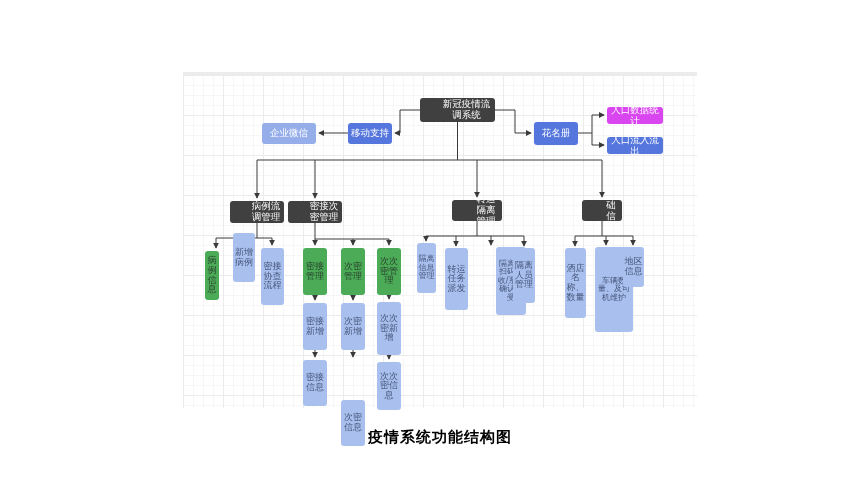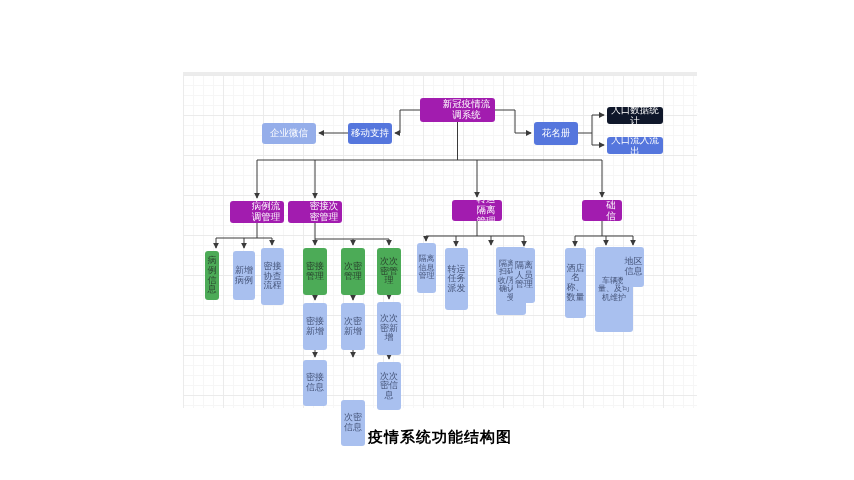--- a/index.html
+++ b/index.html
@@ -12,25 +12,25 @@
             linear-gradient(90deg,#ebebeb 1px, transparent 1px),
             linear-gradient(#f6f6f6 1px, transparent 1px),
             linear-gradient(90deg,#f6f6f6 1px, transparent 1px);
           background-size:40px 40px,40px 40px,10px 10px,10px 10px;
           border-top:3px solid #ececec;box-sizing:border-box;}
   .wires{position:absolute;left:0;top:0;pointer-events:none;}
   .node{position:absolute;display:flex;align-items:center;justify-content:center;
         color:#fff;border-radius:3px;font-size:9.5px;line-height:1.15;
         text-align:center;padding:1px 2px;box-sizing:border-box;
         word-break:break-all;overflow:hidden;}
-  .blue{background:#a21caf;padding-left:20px;}
+  .blue{background:#404040;padding-left:20px;}
   .blue2{background:#5576dd;}
   .lblue{background:#95aeea;}
   .leaf{background:#a9c0ef;color:#46557a;}
-  .green{background:#0f172a;}
+  .green{background:#d946ef;}
   .greenv{background:#4cab57;color:#29422d;}
   .v{font-size:9px;line-height:1.06;padding:2px 1px;}
   .tiny{font-size:8px;line-height:1.05;padding:2px 1px;}
   .title{position:absolute;left:183px;top:428px;width:514px;text-align:center;
          font-size:15px;font-weight:bold;color:#000;letter-spacing:1px;}
 </style>
 </head>
 <body>
 
 <div class="stage">
@@ -100,21 +100,21 @@
   <div class="node blue2" style="left:534px;top:122px;width:44px;height:23px;">花名册</div>
   <div class="node green" style="left:607px;top:107px;width:56px;height:17px;">人口数据统计</div>
   <div class="node blue2" style="left:607px;top:137px;width:56px;height:17px;">人口流入流出</div>
 
   <div class="node blue" style="left:230px;top:201px;width:54px;height:22px;">病例流调管理</div>
   <div class="node blue" style="left:288px;top:201px;width:54px;height:22px;">密接次密管理</div>
   <div class="node blue" style="left:452px;top:200px;width:50px;height:21px;">转运隔离管理</div>
   <div class="node blue" style="left:582px;top:200px;width:40px;height:21px;">基础信息</div>
 
   <div class="node greenv v" style="left:205px;top:251px;width:14px;height:49px;">病例信息</div>
-  <div class="node leaf v" style="left:233px;top:251px;width:22px;height:49px;">新增病例</div>
+  <div class="node leaf v" style="left:233px;top:233px;width:22px;height:49px;">新增病例</div>
   <div class="node leaf v" style="left:261px;top:248px;width:23px;height:57px;">密接协查流程</div>
 
   <div class="node greenv v" style="left:303px;top:248px;width:24px;height:47px;">密接管理</div>
   <div class="node greenv v" style="left:341px;top:248px;width:24px;height:47px;">次密管理</div>
   <div class="node greenv v" style="left:377px;top:248px;width:24px;height:47px;">次次密管理</div>
   <div class="node leaf v" style="left:303px;top:303px;width:24px;height:47px;">密接新增</div>
   <div class="node leaf v" style="left:341px;top:303px;width:24px;height:47px;">次密新增</div>
   <div class="node leaf v" style="left:377px;top:302px;width:24px;height:53px;">次次密新增</div>
   <div class="node leaf v" style="left:303px;top:360px;width:24px;height:46px;">密接信息</div>
   <div class="node leaf v" style="left:341px;top:360px;width:24px;height:46px;margin-top:40px;">次密信息</div>

